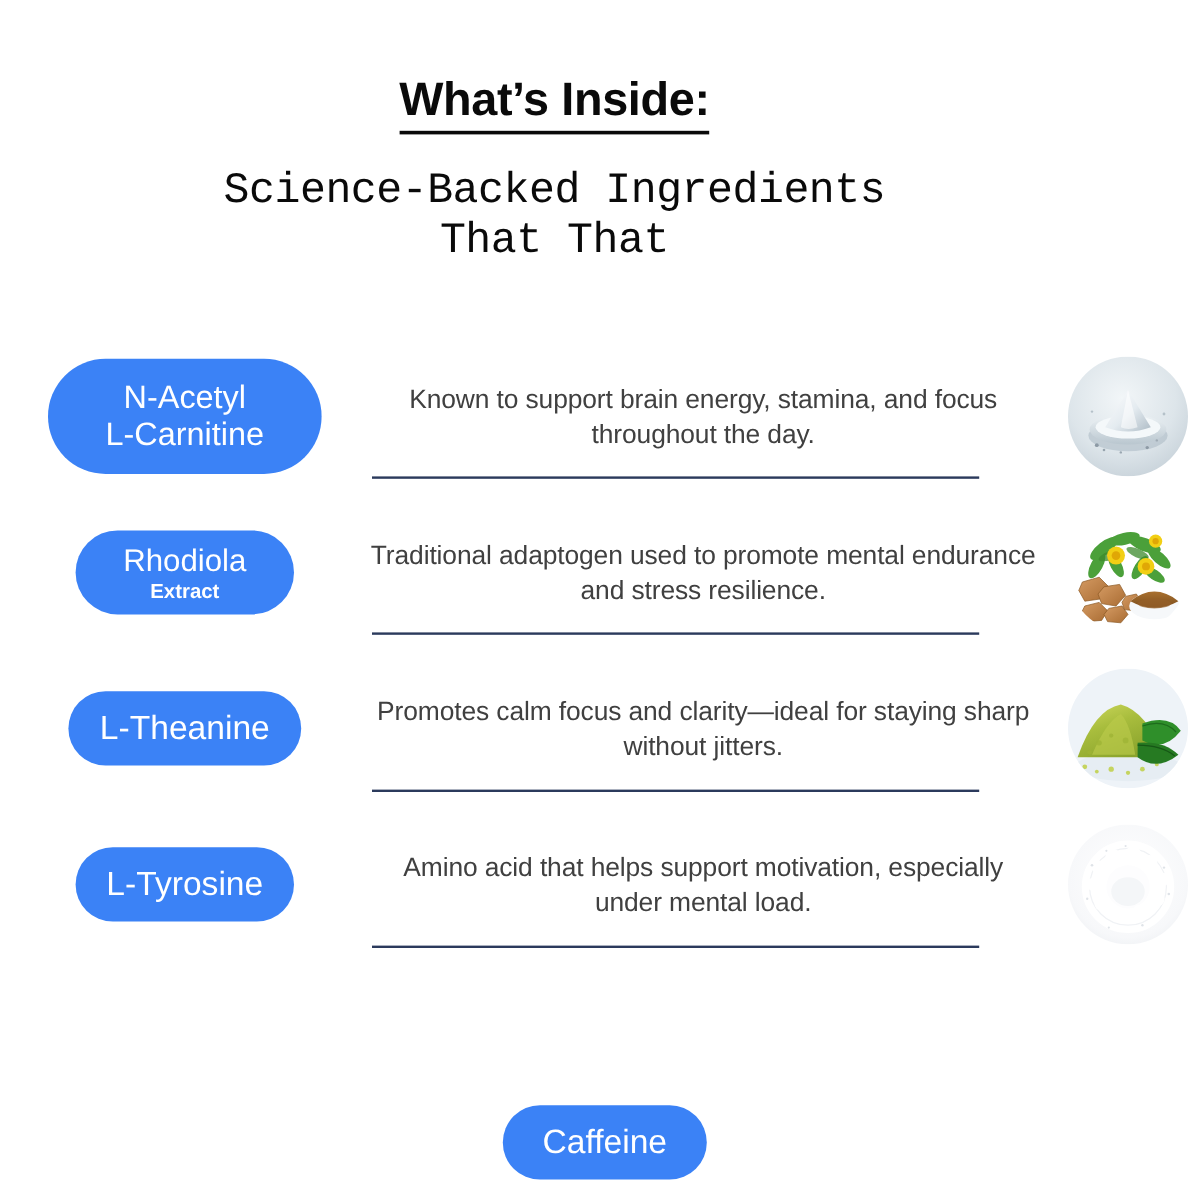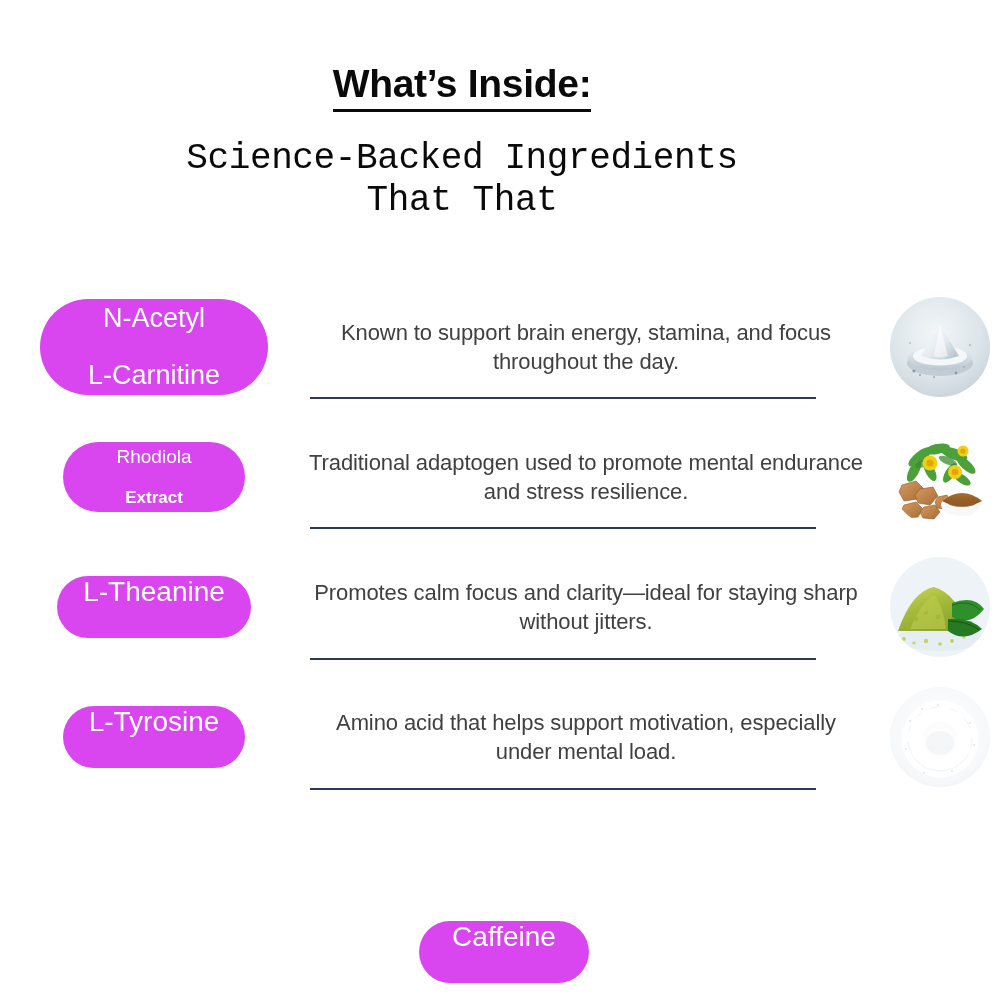--- a/index.html
+++ b/index.html
@@ -69,43 +69,43 @@
   .pill-cell {
     width: 300px;
     flex: 0 0 300px;
     display: flex;
     justify-content: center;
     align-items: center;
     padding-left: 8px;
     box-sizing: border-box;
   }
   .pill {
-    background: #d946ef;
+    background: #3b82f6;
     color: #ffffff;
     border-radius: 999px;
     text-align: center;
     line-height: 1.16;
     display: flex;
     flex-direction: column;
     align-items: center;
-    justify-content: space-between;
+    justify-content: center;
     box-sizing: border-box;
   }
   .pill-two {
     width: 228px;
     height: 96px;
     font-size: 27px;
     padding: 4px 16px;
   }
   .pill-sub {
     width: 182px;
     height: 70px;
     padding: 4px 14px;
   }
-  .pill-sub .pill-main { font-size: 19px; }
+  .pill-sub .pill-main { font-size: 26px; }
   .pill-sub .pill-small { font-size: 17px; font-weight: 600; margin-top: 1px; }
   .pill-one {
     height: 62px;
     font-size: 28px;
     padding: 0 26px;
     min-width: 170px;
   }
   .pill-line { display: block; white-space: nowrap; }
 
   .desc-cell {

